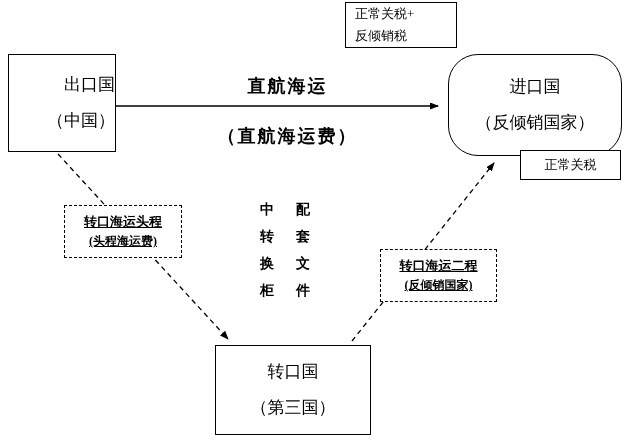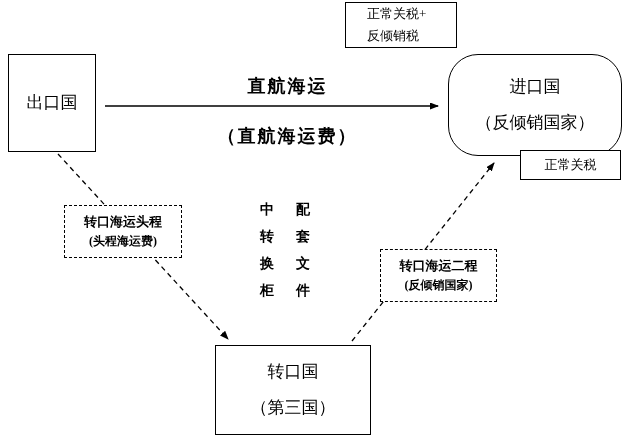--- a/index.html
+++ b/index.html
@@ -33,43 +33,44 @@
     display:flex;
     flex-direction:column;
     justify-content:center;
     align-items:center;
     text-align:center;
     box-sizing:border-box;
     font-size:13px;
     font-weight:bold;
     gap:4px;
     line-height:1.25;
+    text-decoration:underline;
   }
   .dashed-box .sub{font-weight:bold;font-size:12px;}
   .route-label{
     position:absolute;
     text-align:center;
     font-size:18px;
     font-weight:bold;
     letter-spacing:2px;
   }
   .mid-col{
     position:absolute;
     display:flex;
     flex-direction:column;
     gap:9px;
     font-size:14px;
     font-weight:bold;
   }
   .mid-row{display:flex;gap:22px;justify-content:center;}
   
-  #export-box{left:8px;top:54px;width:88px;height:98px;}
+  #export-box{left:8px;top:54px;width:108px;height:98px;align-items:flex-end;}
   #import-box{left:448px;top:54px;width:174px;height:102px;border-radius:30px;}
   #transit-box{left:215px;top:345px;width:156px;height:90px;}
-  #tariff-top-box{left:345px;top:2px;width:112px;height:46px;align-items:flex-start;padding-left:21px;text-align:left;}
+  #tariff-top-box{left:345px;top:2px;width:112px;height:46px;align-items:flex-start;padding-left:9px;text-align:left;}
   #tariff-right-box{left:520px;top:150px;width:101px;height:30px;}
   #first-leg-box{left:64px;top:205px;width:118px;height:53px;}
   #second-leg-box{left:380px;top:205px;width:117px;height:53px;margin-top:44px;}
   #direct-route-label{left:205px;top:74px;width:165px;}
   #direct-route-sublabel{left:190px;top:124px;width:195px;}
   #middle-text{left:260px;top:201px;}
 </style>
 </head>
 <body>
 
@@ -81,20 +82,21 @@
         <path d="M0,0 L9,3.5 L0,7 Z" fill="#000000"></path>
       </marker>
     </defs>
     <line x1="105" y1="106" x2="438" y2="106" stroke="#000000" stroke-width="1.5" marker-end="url(#arrowhead)"></line>
     <line x1="58" y1="154" x2="228" y2="339" stroke="#000000" stroke-width="1.3" stroke-dasharray="5 4" marker-end="url(#arrowhead)"></line>
     <line x1="352" y1="341" x2="494" y2="163" stroke="#000000" stroke-width="1.3" stroke-dasharray="5 4" marker-end="url(#arrowhead)"></line>
   </svg>
 
   <div class="box node" id="export-box">
     <span>出口国</span>
+    <span>（中国）</span>
   </div>
 
   <div class="box node" id="import-box">
     <span>进口国</span>
     <span>（反倾销国家）</span>
   </div>
 
   <div class="box small-box" id="tariff-top-box">
     <span>正常关税+</span>
     <span>反倾销税</span>

